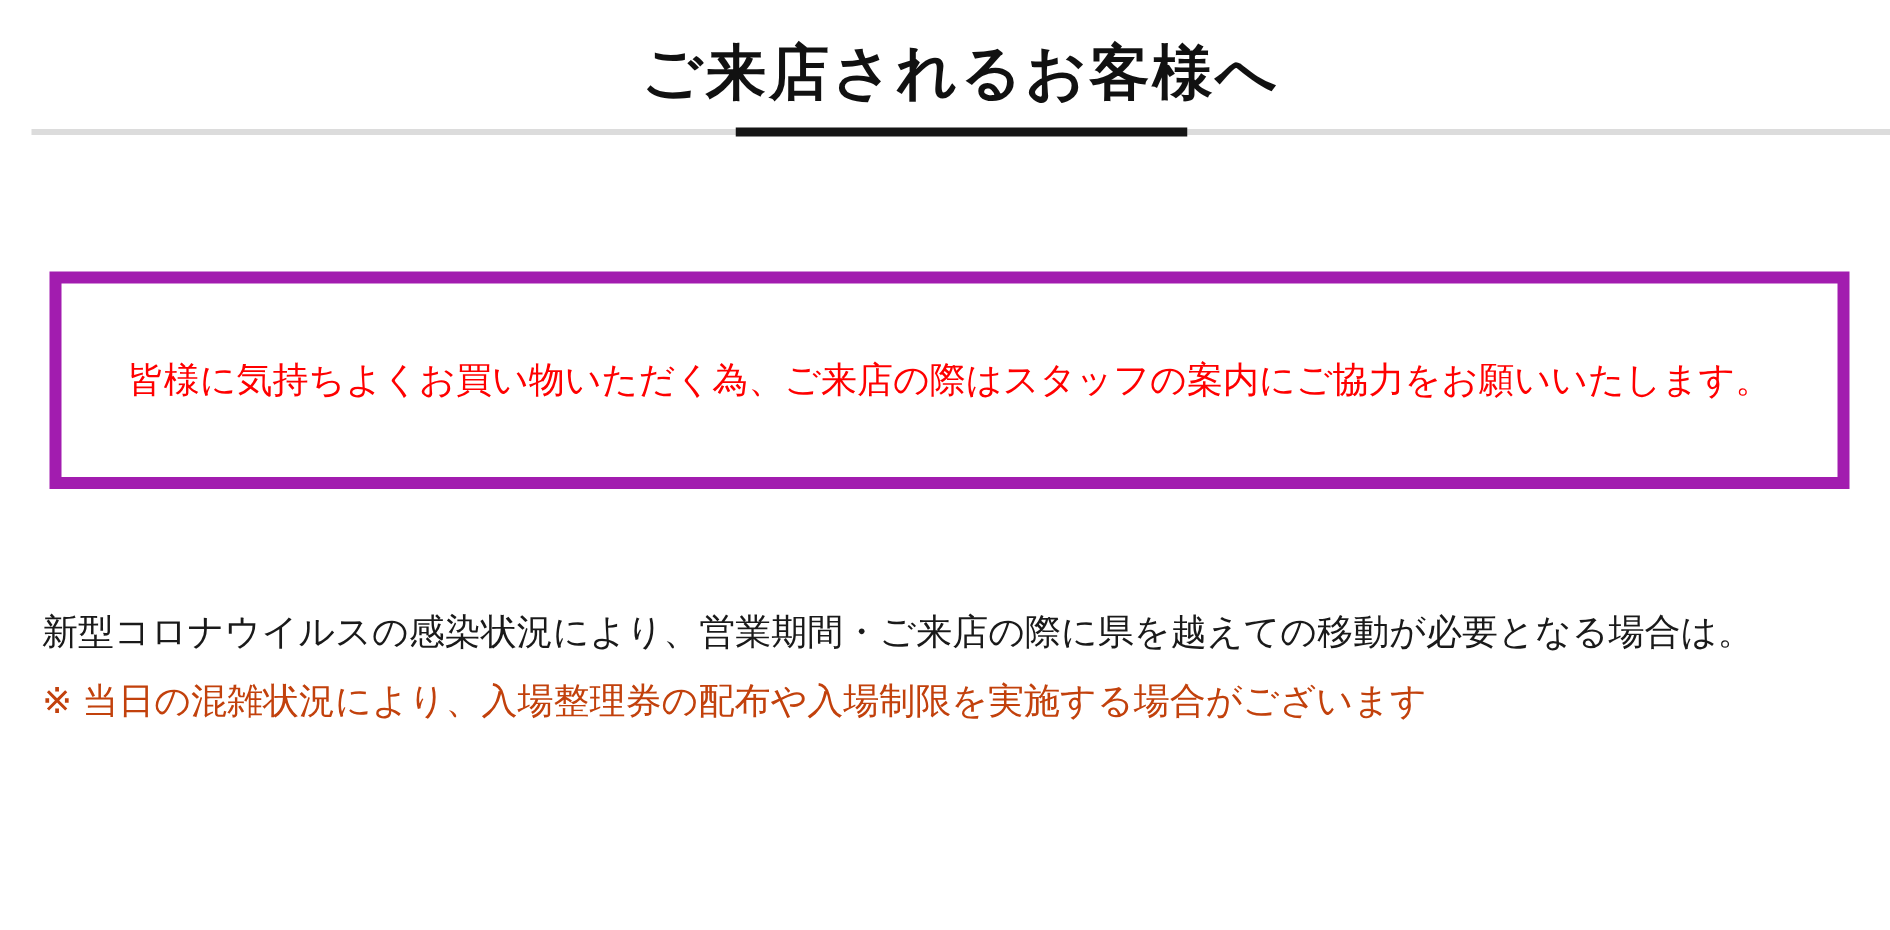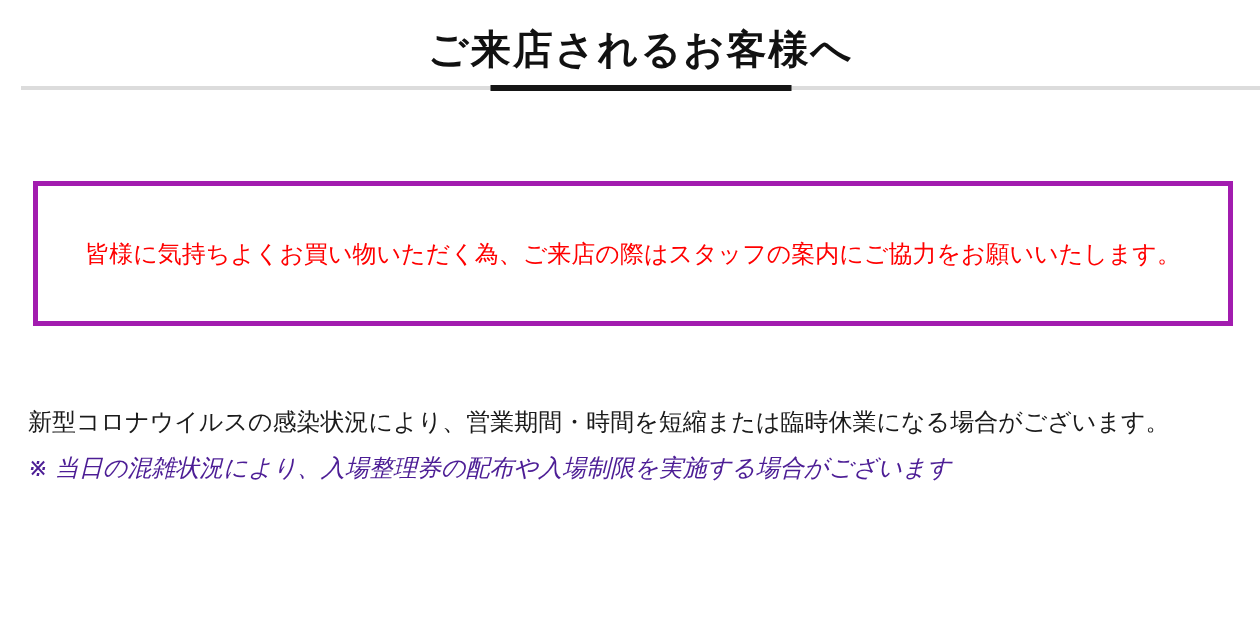--- a/index.html
+++ b/index.html
@@ -43,21 +43,21 @@
     width: 301px;
     height: 6px;
     background: #151515;
   }
 
   
   .notice-box {
     box-sizing: border-box;
     margin: 91px 27px 0 33px;
     height: 145px;
-    border: 5px solid #a21caf;
+    border: 8px solid #a21caf;
     display: flex;
     align-items: center;
     justify-content: center;
   }
   .notice-text {
     margin: 0;
     padding: 0 20px;
     font-size: 24px;
     line-height: 34px;
     color: #ff0000;
@@ -69,34 +69,33 @@
     margin: 73px 0 0 28px;
     width: 1192px;
   }
   .info p {
     margin: 0;
     font-size: 24px;
     line-height: 46px;
     color: #1a1a1a;
   }
   .info p.info-note {
-    color: #4c1d95;
-    font-style: italic;
+    color: #c2410c;
   }
 </style>
 </head>
 <body>
 
 <div class="header">
   <h1 class="page-title">ご来店されるお客様へ</h1>
   <div class="title-divider">
     <div class="title-divider-accent"></div>
   </div>
 </div>
 
 <div class="notice-box">
   <p class="notice-text">皆様に気持ちよくお買い物いただく為、ご来店の際はスタッフの案内にご協力をお願いいたします。</p>
 </div>
 
 <div class="info">
-  <p class="info-paragraph-1">新型コロナウイルスの感染状況により、営業期間・時間を短縮または臨時休業になる場合がございます。</p>
+  <p class="info-paragraph-1">新型コロナウイルスの感染状況により、営業期間・ご来店の際に県を越えての移動が必要となる場合は。</p>
   <p class="info-note">※ 当日の混雑状況により、入場整理券の配布や入場制限を実施する場合がございます</p>
 </div>
 
 </body></html>

